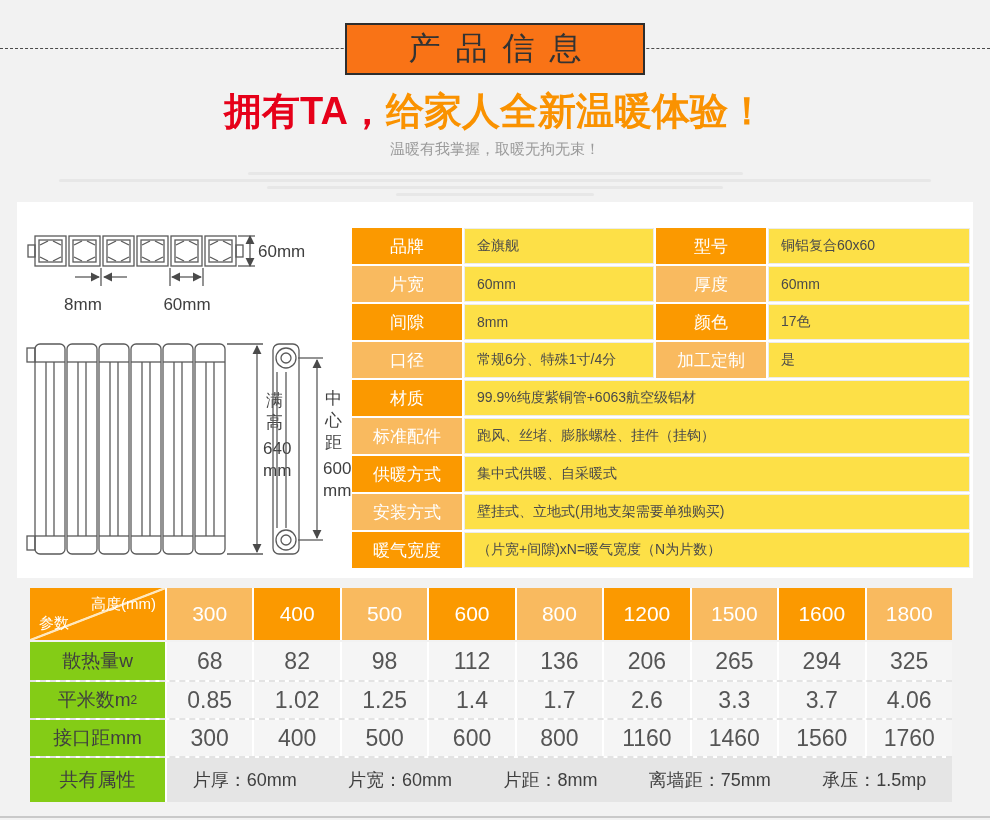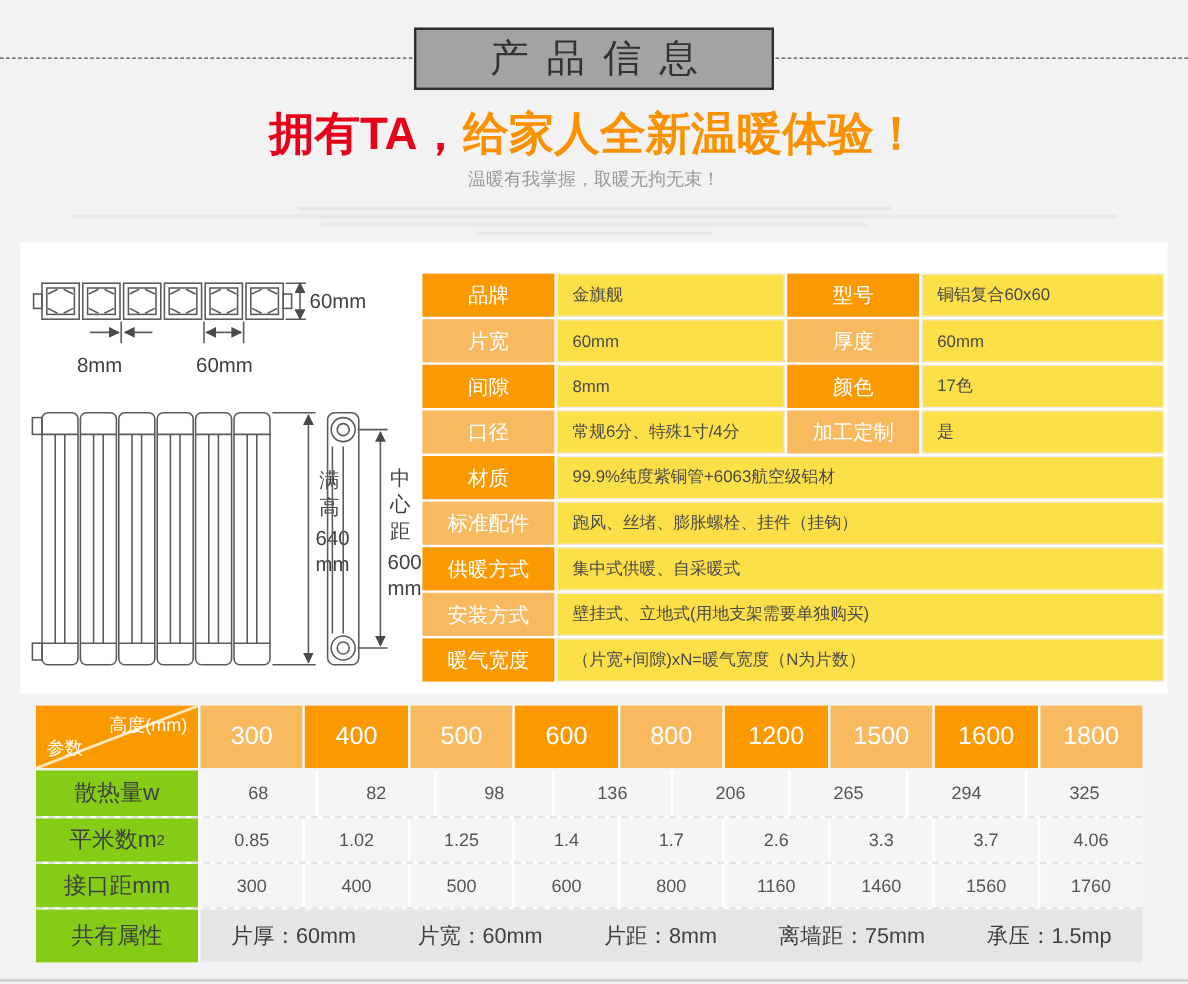--- a/index.html
+++ b/index.html
@@ -2,21 +2,21 @@
 <html><head>
 <meta charset="utf-8">
 <style>
   * { margin:0; padding:0; box-sizing:border-box; }
   body { background:#ddd; font-family:"Liberation Sans","DejaVu Sans",sans-serif; }
   .page { position:relative; width:990px; height:820px; margin:0 auto; background:#f2f2f2; overflow:hidden; }
 
   
   .dash-line { position:absolute; left:0; right:0; top:48px; border-top:1px dashed #4a4a4a; }
   .title-box { position:absolute; left:345px; top:23px; width:300px; height:52px;
-    background:#a3a3a3; border:2px solid #2e2e2e; display:flex; align-items:center; justify-content:center; }
+    background:#f97316; border:2px solid #2e2e2e; display:flex; align-items:center; justify-content:center; }
   .title-box span { font-size:32px; color:#333; letter-spacing:15px; margin-right:-15px; }
   .headline { position:absolute; left:0; right:0; top:86px; text-align:center; font-size:38px; font-weight:bold; }
   .headline .red { color:#e60019;text-align:center; }
   .headline .org { color:#fa9200; }
   .subtitle { position:absolute; left:0; right:0; top:140px; text-align:center; font-size:15px; color:#9a9a9a;font-family:Liberation Mono, monospace; }
   .wm { position:absolute; left:0; right:0; top:168px; }
   .wm div { height:3px; background:#e7e7e7; margin:4px auto; border-radius:2px; }
   .wm .l1 { width:50%; } .wm .l2 { width:88%; } .wm .l3 { width:46%; } .wm .l4 { width:20%; }
 
   
@@ -43,21 +43,21 @@
     background:linear-gradient(to bottom right, rgba(255,255,255,0) 48.6%, rgba(255,236,200,.95) 49.4%, rgba(255,236,200,.95) 51%, rgba(255,255,255,0) 51.8%), #fb9900;padding-left:12px; }
   .mx-corner .ct { position:absolute; top:7px; right:9px; font-size:15px; }
   .mx-corner .cb { position:absolute; bottom:7px; left:9px; font-size:15px; }
   .mx-h { flex:1; display:flex; align-items:center; justify-content:center; color:#fff; font-size:21px; }
   .mx-row { display:flex; gap:2px; height:38px; background:#fff; }
   .mx-row.dashed { border-top:2px dashed #e3e3e3; }
   .mx-label { width:135px; flex:none; background:#84cc16; display:flex; align-items:center; justify-content:center;
     font-size:19px; color:#3f3f3f; }
   .mx-label sup { font-size:12px; }
   .mx-cell { flex:1; background:#f5f5f5; display:flex; align-items:center; justify-content:center;
-    font-size:15px; color:#555; }
+    font-size:23px; color:#555; }
   .mx-common { display:flex; gap:2px; height:46px; background:#fff; border-top:2px dashed #e3e3e3; }
   .mx-common .vals { flex:1; background:#e5e5e5; display:flex; align-items:center;
     justify-content:space-around; font-size:18px; color:#3f3f3f; }
   .page-bottom-line { position:absolute; left:0; right:0; top:816px; height:2px; background:#c9c9c9; }
 </style>
 </head>
 <body>
 
 <div class="page">
 
@@ -232,20 +232,21 @@
     </div>
 
     <div class="mx-row" style="margin-top:2px;">
       <div class="mx-label">
           <span>散热量w</span>
           <sup></sup>
         </div>
       <div class="mx-cell">68</div>
       <div class="mx-cell">82</div>
       <div class="mx-cell">98</div>
+      <div class="mx-cell">112</div>
       <div class="mx-cell">136</div>
       <div class="mx-cell">206</div>
       <div class="mx-cell">265</div>
       <div class="mx-cell">294</div>
       <div class="mx-cell">325</div>
     </div>
 
     <div class="mx-row dashed">
       <div class="mx-label">
           <span>平米数m</span>

